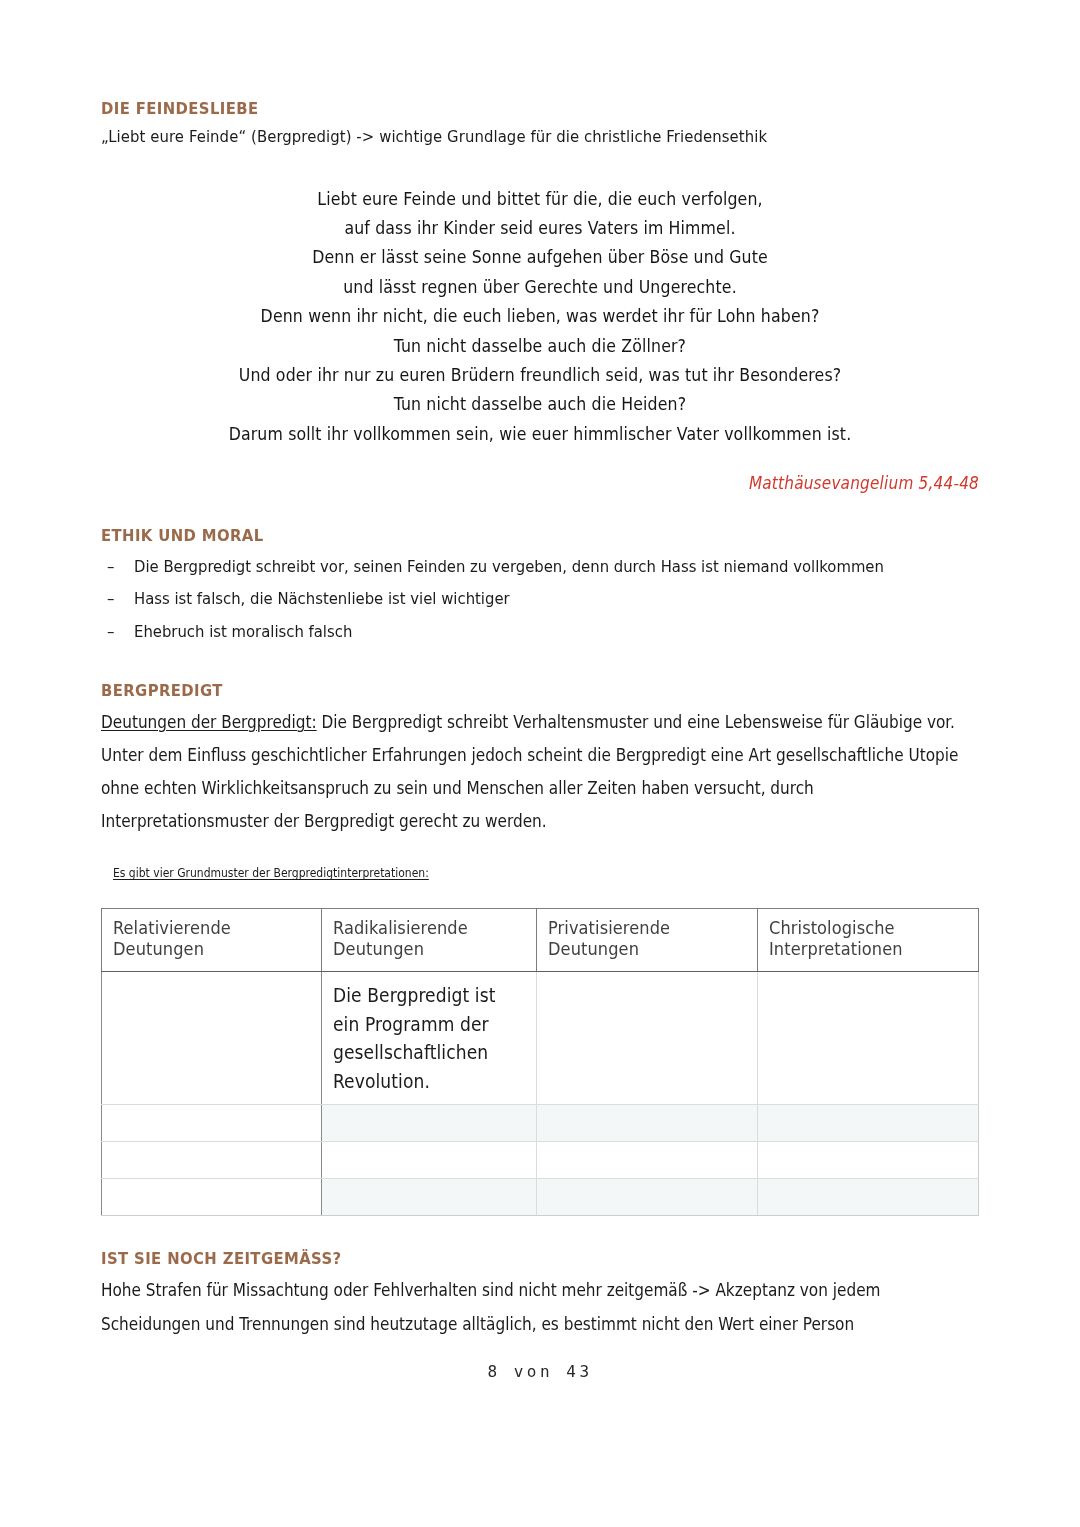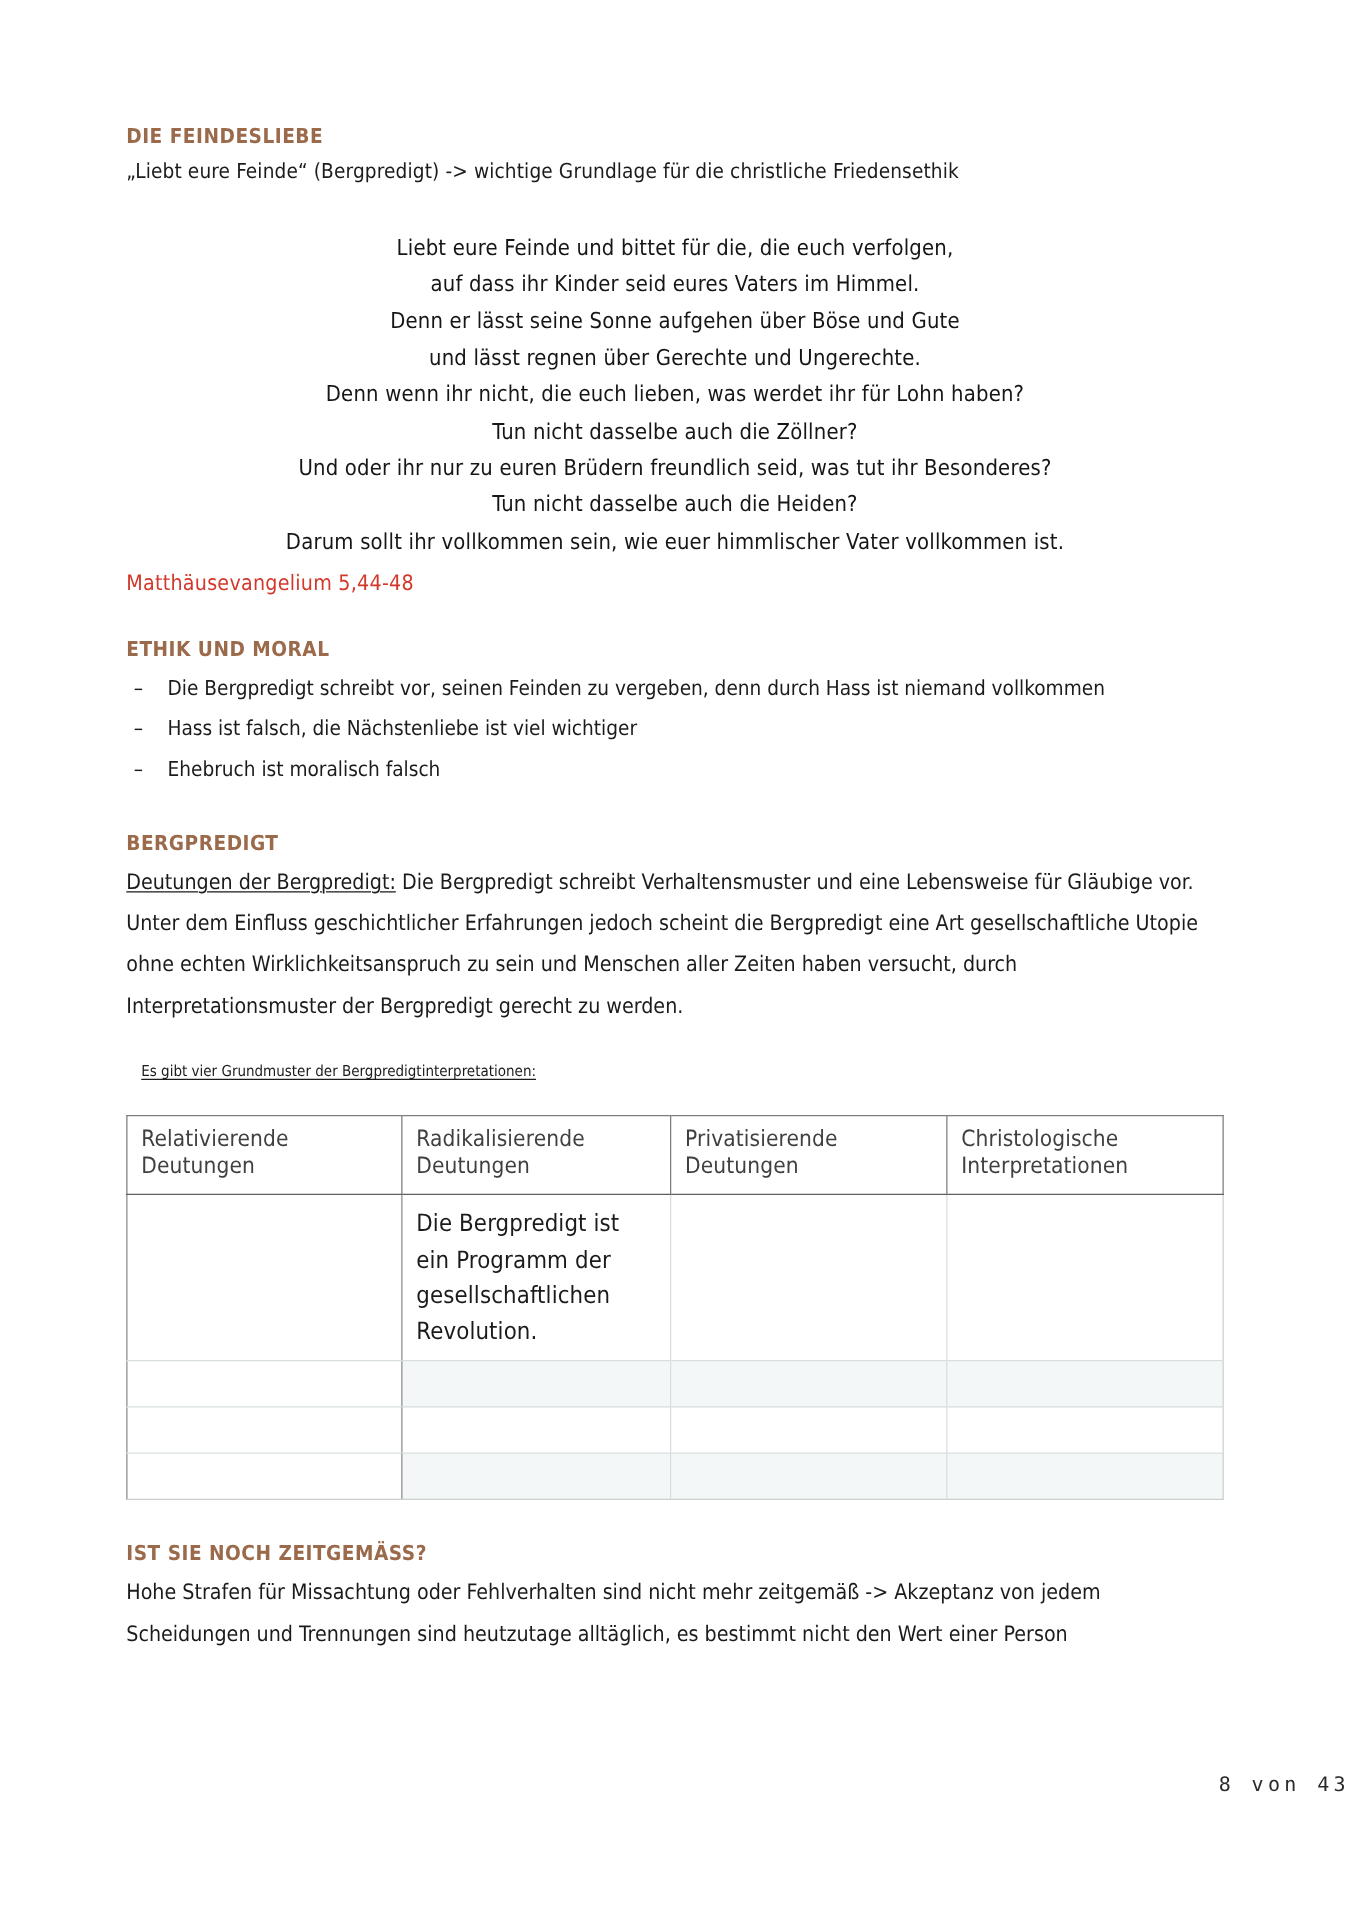--- a/index.html
+++ b/index.html
@@ -69,26 +69,27 @@
   .quote-line {
     font-family: "DejaVu Sans Condensed", "Liberation Sans Narrow", "Liberation Sans", sans-serif;
     font-size: 17.5px;
     line-height: 1.68;
     color: #161616;
     letter-spacing: 0.15px;
     white-space: nowrap;
     text-align: center;
   }
   .quote-ref {
-    margin-top: 8px;
-    text-align: left;
+    margin-top: 24px;
+    text-align: right;
     font-family: "DejaVu Sans Condensed", "Liberation Sans Narrow", "Liberation Sans", sans-serif;
     font-size: 17px;
     color: #d2382b;
     letter-spacing: 0.2px;
+    font-style: italic;
   }
 
   
   .block { margin-top: 34px; }
   .block-tight { margin-top: 26px; }
 
   
   ul.dash-list {
     list-style: none;
     margin: 0;
@@ -179,23 +180,23 @@
   table.grid tbody tr.plain td { background: #ffffff; }
   table.grid tbody tr:last-child td { border-bottom: 1px solid #c9cfcf; }
 
   .cell-row-tall { height: 68px; }
   .cell-row-short { height: 37px; }
 
   
   .footer {
     position: absolute;
     left: 0;
-    top: 1418px;
+    top: 1362px;
     width: 1080px;
-    text-align: right;
+    text-align: center;
     font-family: "DejaVu Sans Mono", "Liberation Mono", monospace;
     font-size: 16px;
     letter-spacing: 3.5px;
     color: #2a2a2a;
   }
 </style>
 </head>
 <body>
 
 <div class="page">

